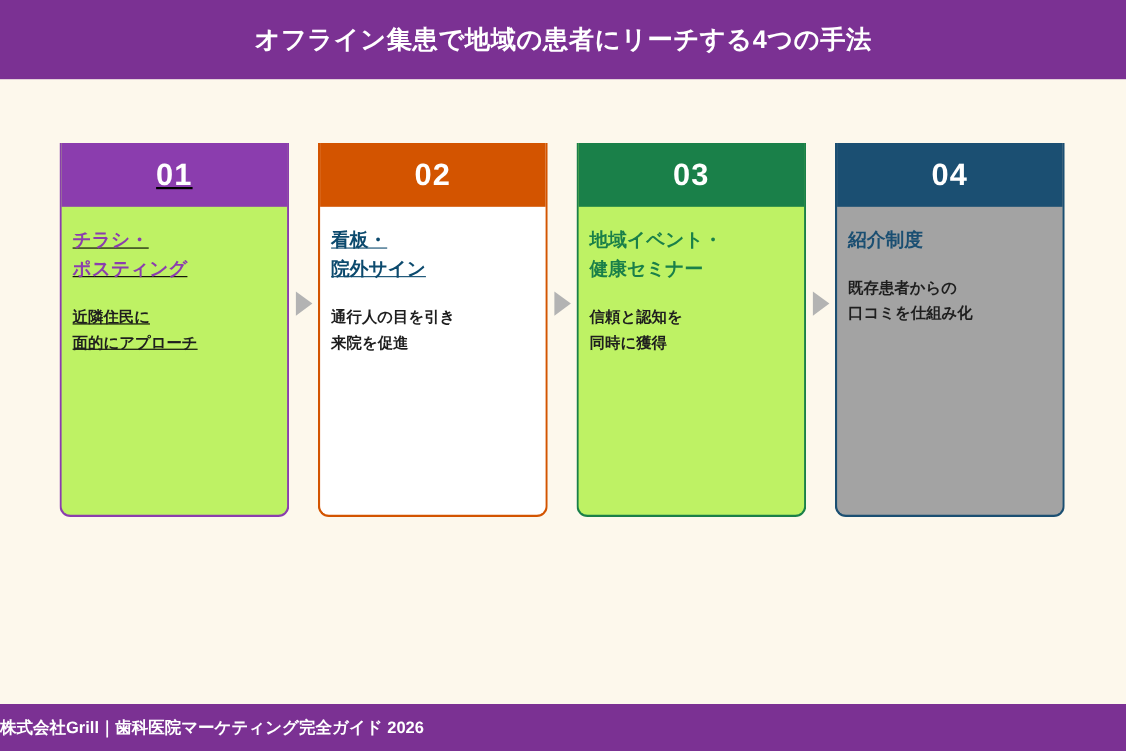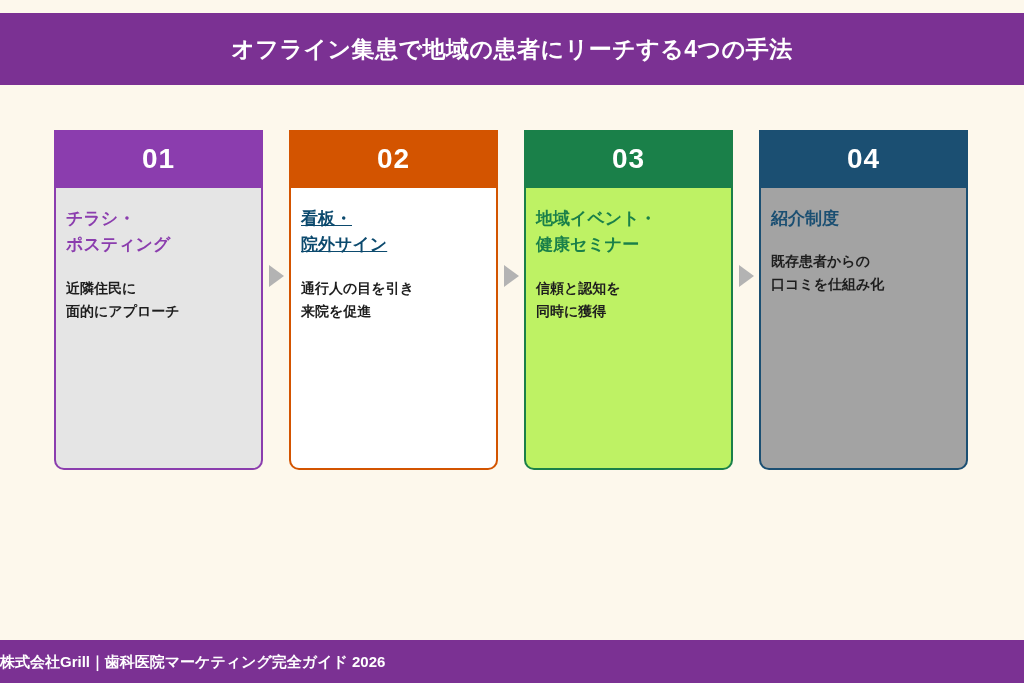--- a/index.html
+++ b/index.html
@@ -11,21 +11,21 @@
     height: 683px;
     background: #FDF8EC;
     font-family: "Liberation Sans", "DejaVu Sans", sans-serif;
     overflow: hidden;
     position: relative;
   }
 
   
   .header-bar {
     position: absolute;
-    top: 13px;
+    top: 0;
     left: 0;
     width: 1024px;
     height: 72px;
     background: #7B3193;
     display: flex;
     align-items: center;
     justify-content: center;
   }
   .header-title {
     color: #FFFFFF;
@@ -139,21 +139,21 @@
 </style>
 </head>
 <body style="background: rgb(253, 248, 236);">
 
 <div class="header-bar" style="background: rgb(123, 49, 147);">
   <div class="header-title" style="color: rgb(255, 255, 255);">オフライン集患で地域の患者にリーチする4つの手法</div>
 </div>
 
 <div class="cards-strip">
 
-  <div class="card" style="border-color: rgb(139, 61, 174); background: #e5e5e5;">
+  <div class="card" style="border-color: rgb(139, 61, 174); background: #bef264; text-decoration: underline;">
     <div class="card-header" style="background: rgb(139, 61, 174);">
       <span class="card-number">01</span>
     </div>
     <div class="card-body">
       <p class="card-title" style="color: rgb(139, 61, 174);">チラシ・
 ポスティング</p>
       <p class="card-desc">近隣住民に
 面的にアプローチ</p>
     </div>
   </div>

